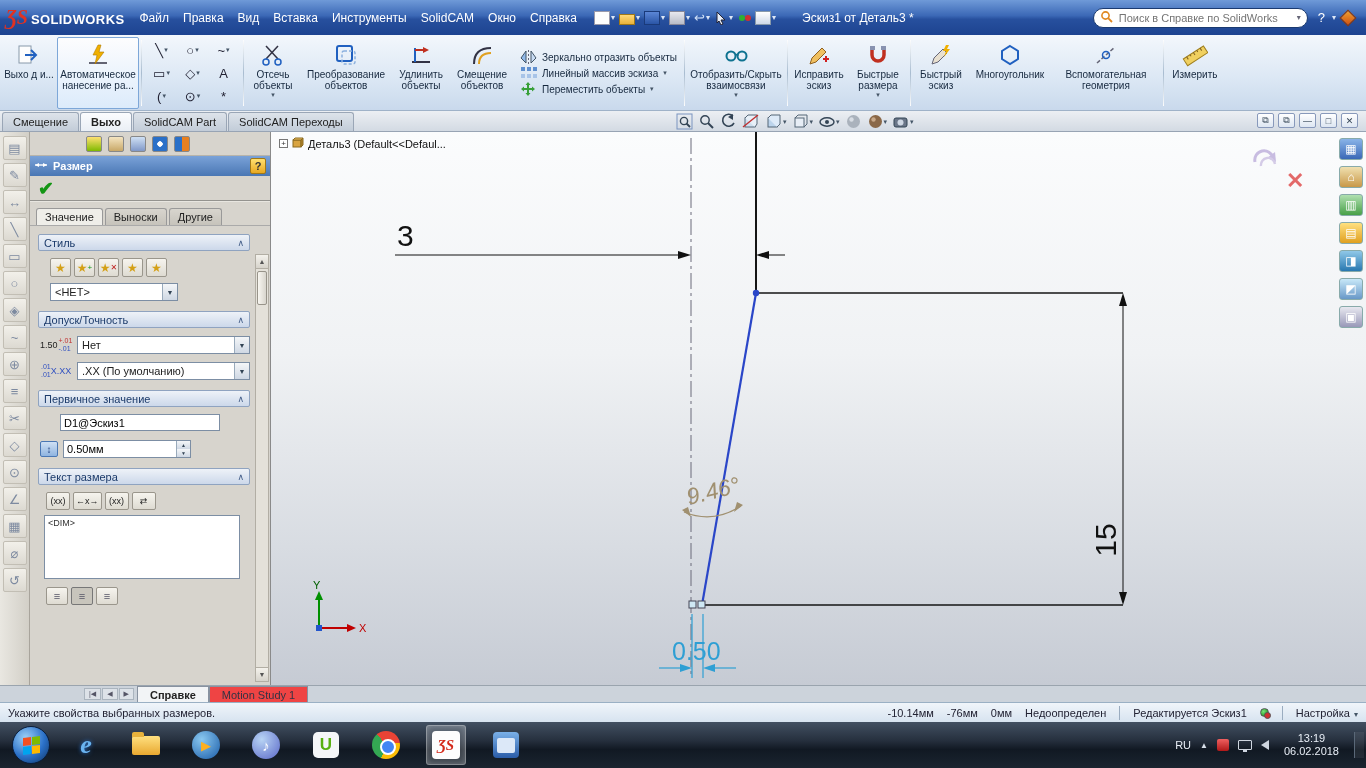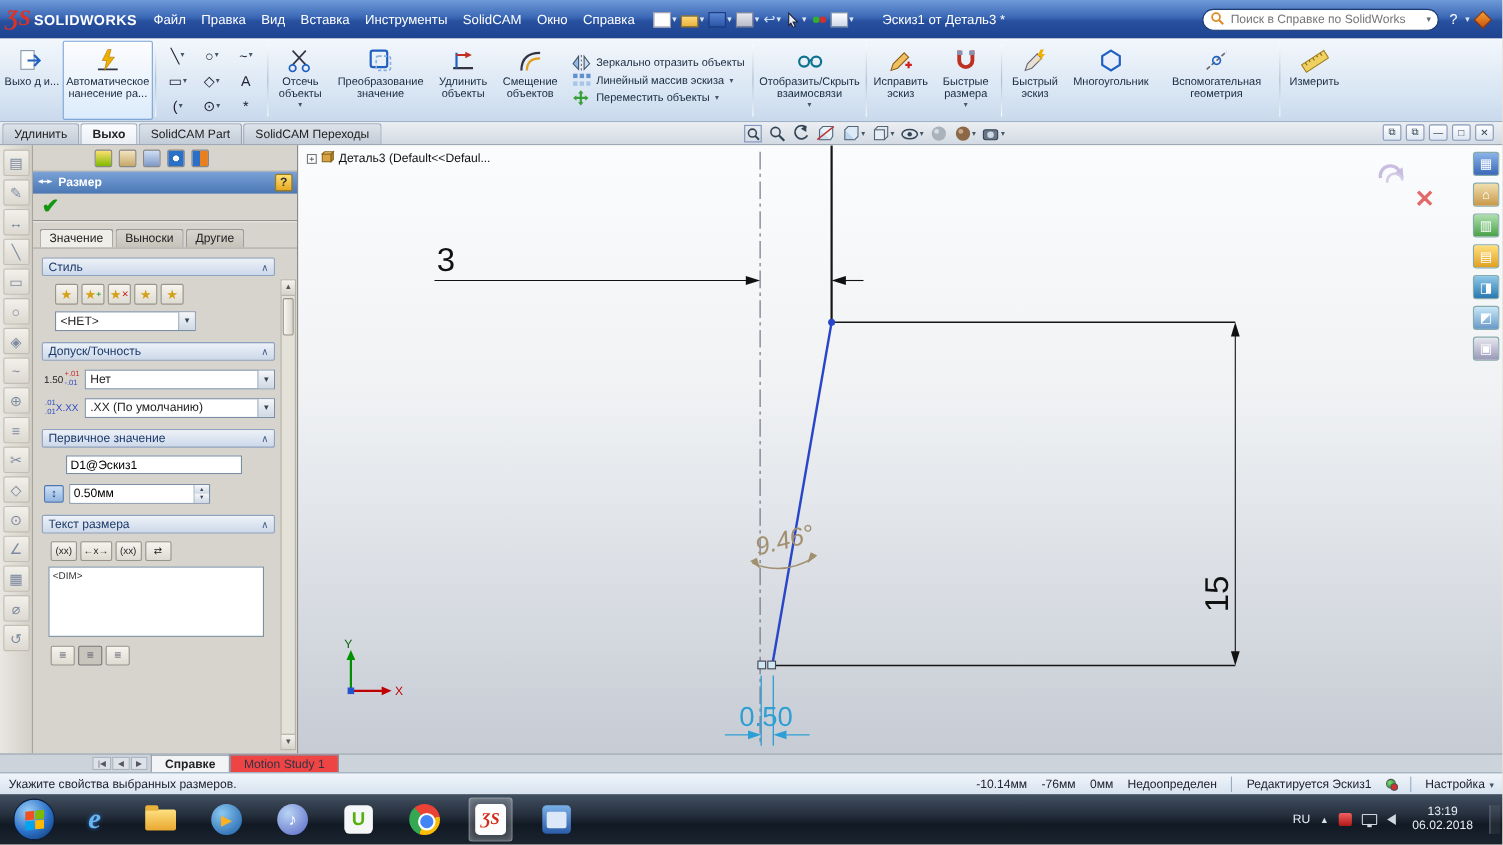--- a/index.html
+++ b/index.html
@@ -323,21 +323,21 @@
       <span class="rlabel">Отсечь объекты</span>
       <span class="caret2">▾</span>
     </div>
     <div class="rbtn" style="width:92px">
       <span class="ricon">
         <svg width="24" height="24">
             <rect x="3" y="3" width="15" height="15" rx="2" fill="none" stroke="#2060c0" stroke-width="2"></rect>
             <rect x="8" y="8" width="13" height="13" rx="2" fill="none" stroke="#8ab0de" stroke-width="1.5" stroke-dasharray="3 2"></rect>
           </svg>
         </span>
-      <span class="rlabel">Преобразование значение</span>
+      <span class="rlabel">Преобразование объектов</span>
     </div>
     <div class="rbtn" style="width:58px">
       <span class="ricon">
         <svg width="24" height="24">
             <line x1="3" y1="19" x2="21" y2="19" stroke="#334" stroke-width="2"></line>
             <line x1="6" y1="5" x2="6" y2="19" stroke="#2060c0" stroke-width="2"></line>
             <line x1="6" y1="7" x2="15" y2="7" stroke="#c03020" stroke-width="2"></line>
             <polygon points="20,7 14,4 14,10" fill="#c03020"></polygon>
           </svg>
         </span>
@@ -460,21 +460,21 @@
               <path d="M5 9 v3 M9 9 v2 M13 9 v3 M17 9 v2 M21 9 v3" stroke="#806020"></path>
             </g>
           </svg>
         </span>
       <span class="rlabel">Измерить</span>
     </div>
   </div>
 
   <div class="tabrow">
     <div class="ctabs">
-      <span class="ctab">Удлинить</span>
+      <span class="ctab">Смещение</span>
       <span class="ctab active">Выхо</span>
       <span class="ctab">SolidCAM Part</span>
       <span class="ctab">SolidCAM Переходы</span>
     </div>
     <div class="hud">
       <span class="hud-icon">
           <svg width="17" height="17">
             <rect x="1" y="1" width="15" height="15" fill="none" stroke="#7a94c0"></rect>
             <circle cx="8" cy="8" r="3.6" fill="none" stroke="#345" stroke-width="1.4"></circle>
             <line x1="10.5" y1="10.5" x2="14" y2="14" stroke="#345" stroke-width="1.8"></line>

